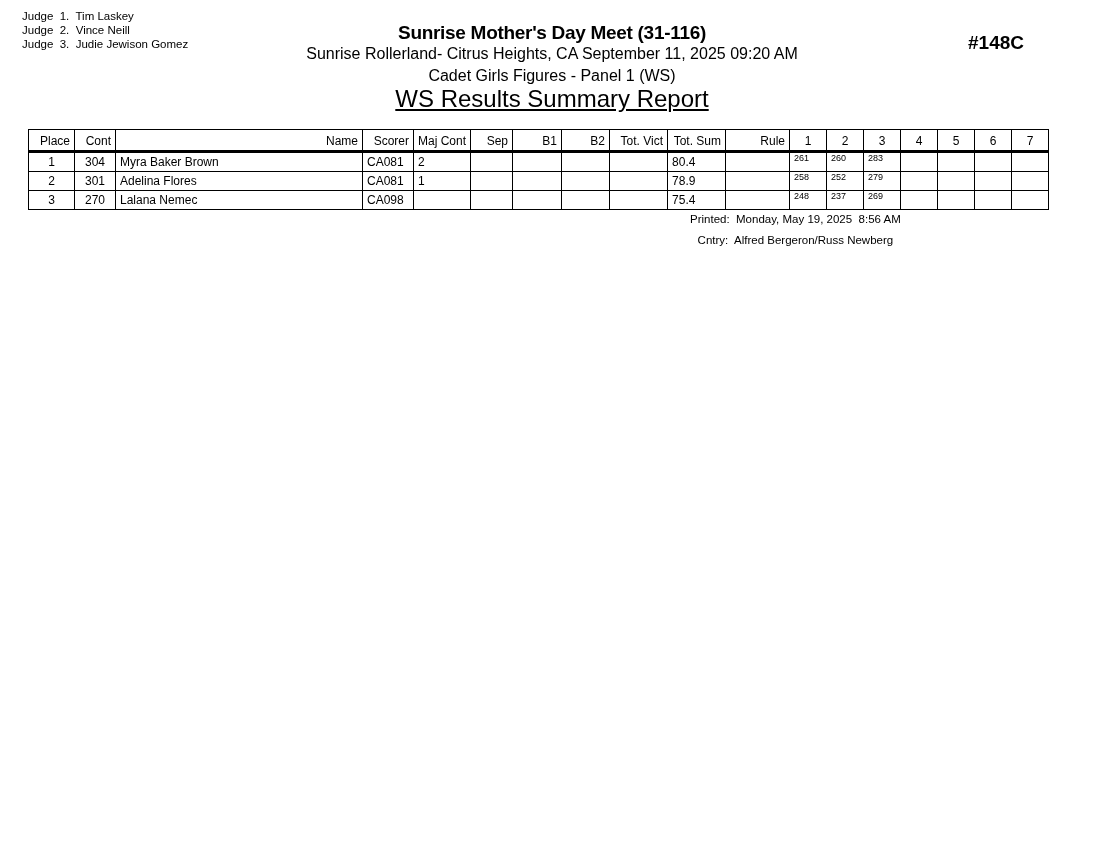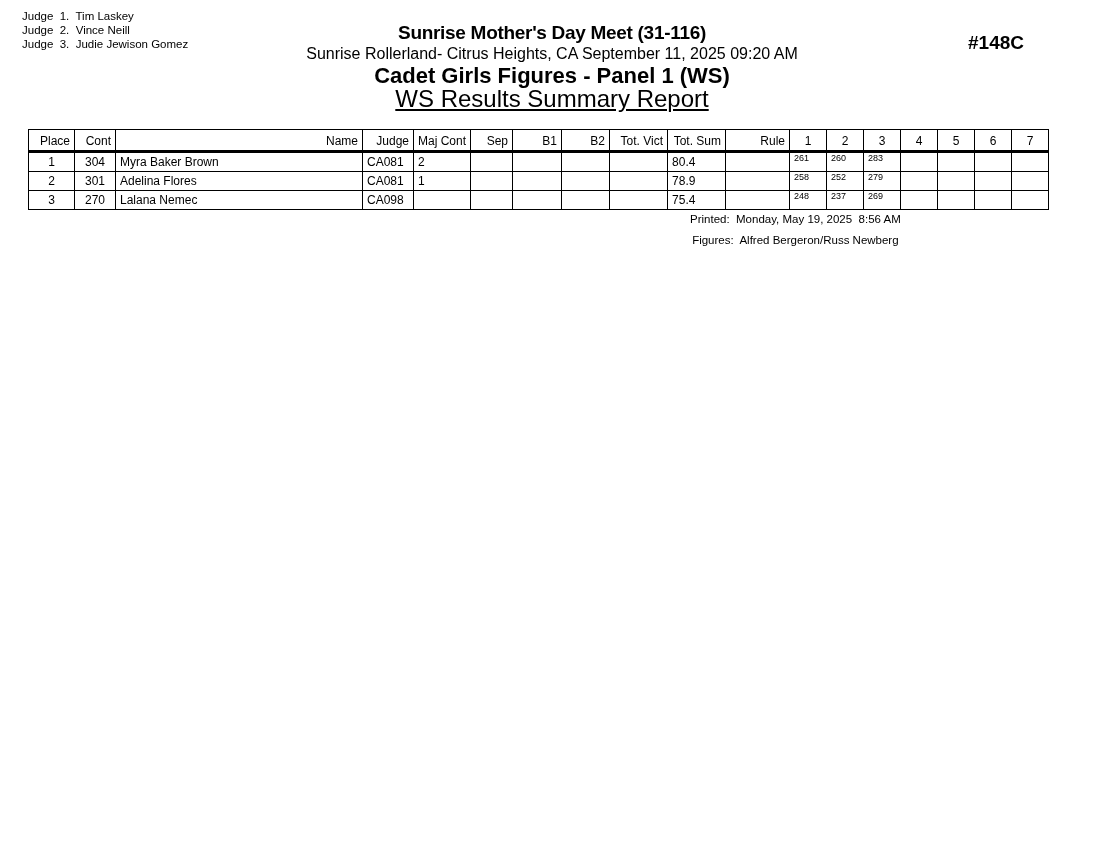--- a/index.html
+++ b/index.html
@@ -3,21 +3,21 @@
 <meta charset="utf-8">
 <style>
   html, body { margin: 0; padding: 0; background: #ffffff; }
   body { width: 1100px; height: 850px; position: relative; overflow: hidden;
          font-family: "Liberation Sans", sans-serif; color: #000; }
   .judges { position: absolute; left: 22px; top: 9px; font-size: 11.5px; line-height: 14px; }
   .judges div { white-space: pre; }
   .center-head { position: absolute; left: 290px; width: 524px; top: 22px; text-align: center; }
   .meet-title { font-size: 19px; font-weight: bold; line-height: 22px; letter-spacing: -0.3px; }
   .meet-loc { font-size: 16px; line-height: 19px; }
-  .event-title { font-size: 22px; font-weight: bold; line-height: 25px; }
+  .event-title { font-size: 16px; font-weight: normal; line-height: 25px; }
   .report-title { font-size: 24px; line-height: 22px; text-decoration: underline; }
   .right-head { position: absolute; left: 877px; top: 15px; margin-top: 17px; }
   .event-num { font-size: 19px; font-weight: bold; text-align: center; width: 240px; margin-left: -120px;
                position: relative; left: 119px; line-height: 22px; }
   .reqs { font-size: 11.5px; line-height: 14px; margin-top: -1px; }
   .reqs div { white-space: pre; }
   table.results { position: absolute; left: 28px; top: 129px; border-collapse: collapse; font-size: 12px; }
   table.results th, table.results td { border: 1px solid #000; padding: 0 4px; height: 18px; white-space: nowrap; }
   table.results thead th { font-weight: normal; text-align: right; height: 18px; border-bottom: 3px solid #000; padding-top: 2px; }
   table.results thead th.c { text-align: center; }
@@ -66,21 +66,21 @@
       <col style="width:37px">
     <col style="width:37px">
       <col style="width:37px">
       <col style="width:37px">
   </colgroup>
   <thead>
     <tr>
       <th>Place</th>
       <th>Cont</th>
       <th>Name</th>
-      <th>Judge</th>
+      <th>Scorer</th>
       <th>Maj Cont</th>
       <th>Sep</th>
       <th>B1</th>
       <th>B2</th>
       <th>Tot. Vict</th>
       <th>Tot. Sum</th>
       <th>Rule</th>
       <th class="c">1</th>
       <th class="c">2</th>
       <th class="c">3</th>
@@ -149,14 +149,14 @@
       <td class="small"></td>
       <td class="small"></td>
       <td class="small"></td>
       <td class="small"></td>
     </tr>
   </tbody>
 </table>
 
 <div class="footer">
   <div>Printed:  Monday, May 19, 2025  8:56 AM</div>
-  <div>Figures:  Alfred Bergeron/Russ Newberg</div>
+  <div>Cntry:  Alfred Bergeron/Russ Newberg</div>
 </div>
 
 </body></html>

